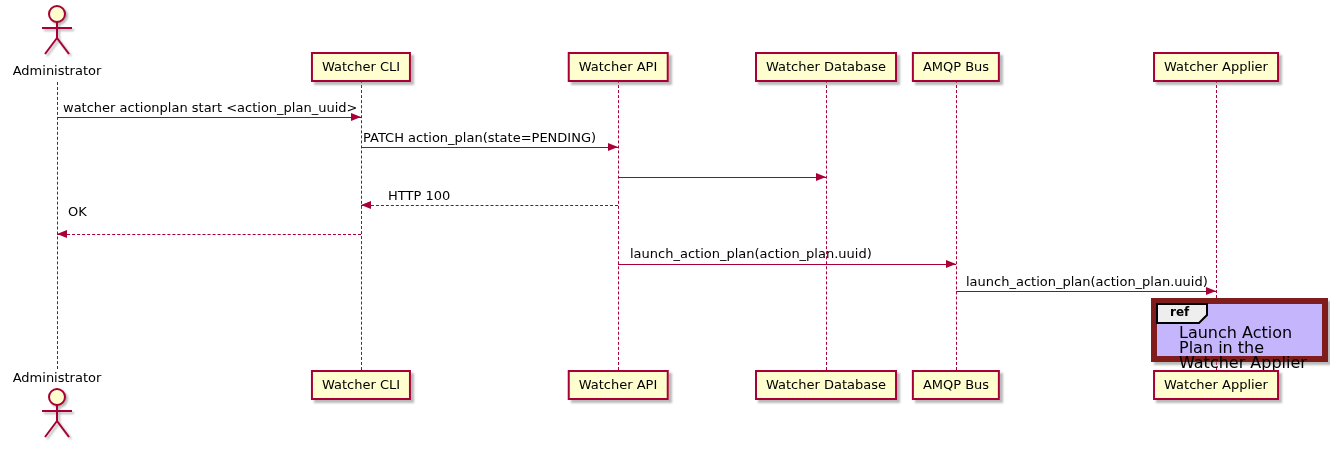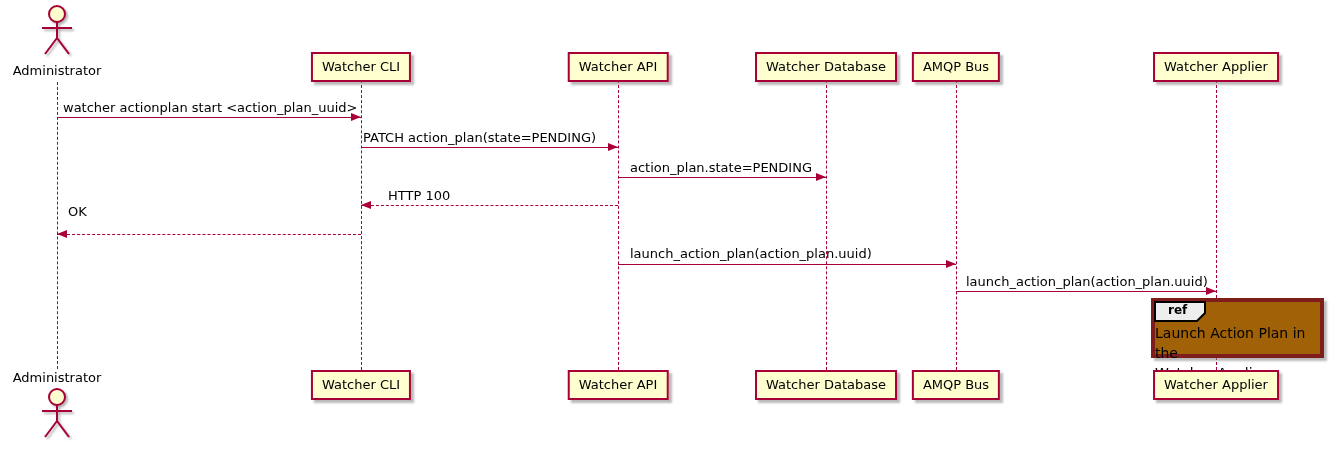--- a/index.html
+++ b/index.html
@@ -57,32 +57,32 @@
     border-left: 10px solid #A80036;
   }
   .head-l {
     position: absolute; width: 0; height: 0;
     border-top: 4px solid transparent;
     border-bottom: 4px solid transparent;
     border-right: 10px solid #A80036;
   }
   .ref-box {
     position: absolute;
-    background: #a16207;
-    border: 4px solid #7f1d1d;
+    background: #c4b5fd;
+    border: 6px solid #7f1d1d;
     box-shadow: 3px 3px 2px rgba(130,130,130,0.55);
   }
   .ref-header-shape { position: absolute; left: -1px; top: -1px; }
   .ref-keyword {
     position: absolute; left: 13px; top: 1px;
     font-size: 12px; font-weight: bold;
   }
   .ref-text {
-    position: absolute; left: 0; top: 21px; right: 4px;
-    font-size: 14px; line-height: 20px;
+    position: absolute; left: 22px; top: 21px; right: 4px;
+    font-size: 16px; line-height: 15px;
   }
 </style>
 </head>
 <body>
 
 <div class="diagram">
 
   <div class="lifeline" style="left:57px;  top:82px; height:287px;"></div>
   <div class="lifeline" style="left:361px; top:80px; height:290px;"></div>
   <div class="lifeline" style="left:618px; top:80px; height:290px;"></div>
@@ -107,21 +107,20 @@
   <div class="pbox" style="left:1216px; top:52px;">Watcher Applier</div>
 
   <div class="msg-label" style="left:63px; top:100px;">watcher actionplan start &lt;action_plan_uuid&gt;</div>
   <div class="arrow" style="left:57px; top:117px; width:304px;"></div>
   <div class="head-r" style="left:351px; top:113px;"></div>
 
   <div class="msg-label" style="left:363px; top:130px;">PATCH action_plan(state=PENDING)</div>
   <div class="arrow" style="left:361px; top:147px; width:257px;"></div>
   <div class="head-r" style="left:608px; top:143px;"></div>
 
-  <div class="msg-label" style="left:630px; top:160px;">action_plan.state=PENDING</div>
   <div class="arrow" style="left:618px; top:177px; width:208px;"></div>
   <div class="head-r" style="left:816px; top:173px;"></div>
 
   <div class="msg-label" style="left:388px; top:188px;">HTTP 100</div>
   <div class="arrow dashed" style="left:361px; top:205px; width:257px;"></div>
   <div class="head-l" style="left:361px; top:201px;"></div>
 
   <div class="msg-label" style="left:68px; top:204px;">OK</div>
   <div class="arrow dashed" style="left:57px; top:234px; width:304px;"></div>
   <div class="head-l" style="left:57px; top:230px;"></div>

